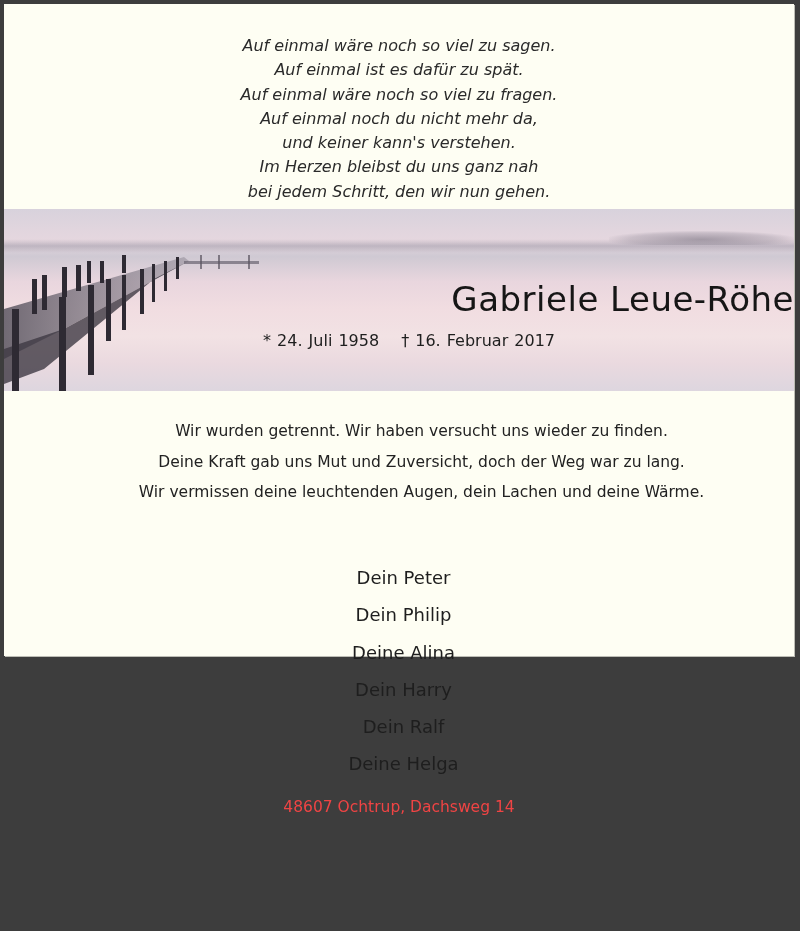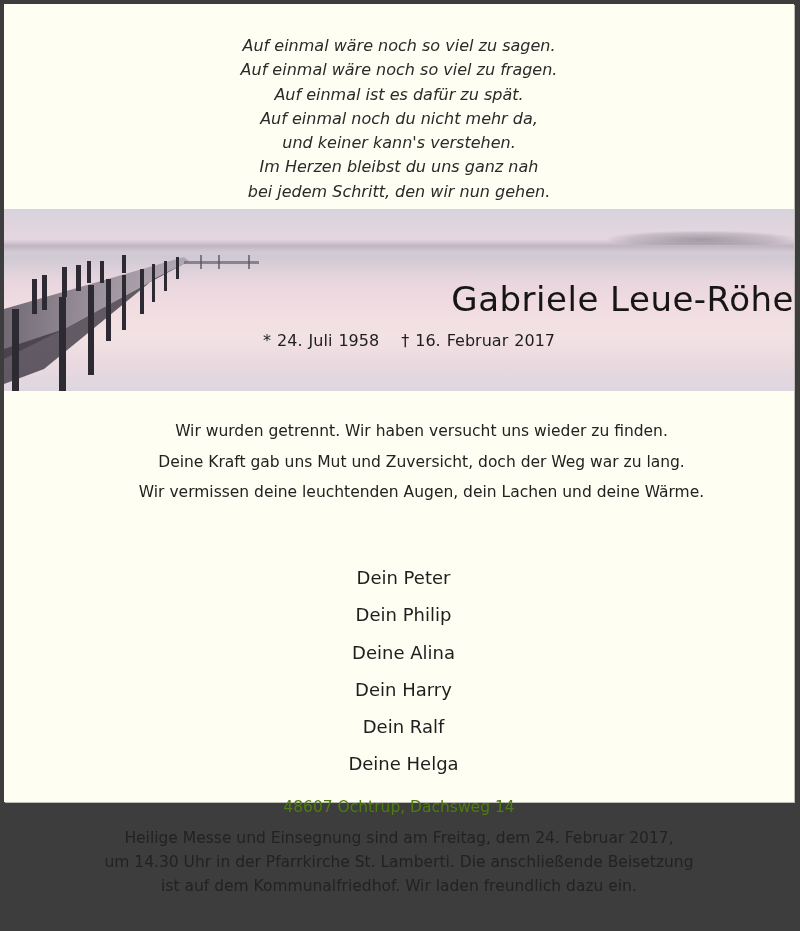--- a/index.html
+++ b/index.html
@@ -1,18 +1,18 @@
 <!DOCTYPE html>
 <html><head>
 <meta charset="utf-8">
 <style>
   html, body { margin:0; padding:0; }
   body { width:800px; height:931px; background:#3d3d3d; overflow:hidden; position:relative; }
   .page {
-    position:absolute; left:4px; top:4px; width:790px; height:798px;
+    position:absolute; left:4px; top:4px; width:790px; height:652px;
     background:#fefef3; box-shadow: 1px 1px 0 #bdbdb5;
     font-family:"DejaVu Sans", sans-serif; color:#222;
   }
   .poem {
     position:absolute; left:0; right:0; top:30px; text-align:center;
     font-style:italic; font-size:16px; line-height:24.3px; color:#2a2a2a;
   }
   .poem div { white-space:nowrap; }
   .banner {
     position:absolute; left:0; top:205px; width:790px; height:182px; overflow:hidden;
@@ -42,37 +42,37 @@
     position:absolute; left:0; right:0; top:412px; text-align:center;
     font-size:15.5px; line-height:30.5px; color:#222;padding-left:45px;
   }
   .farewell div { white-space:nowrap; }
   .mourners {
     position:absolute; left:0; right:0; top:555px; text-align:center;
     font-size:18px; line-height:37.3px; color:#1e1e1e;padding-left:9px;
   }
   .address {
     position:absolute; left:0; right:0; top:794px; text-align:center;
-    font-size:15.5px; color:#4d7c0f;
+    font-size:15.5px; color:#ef4444;
   }
   .service {
     position:absolute; left:0; right:0; top:822px; text-align:center;
     font-size:15.5px; line-height:24px; color:#222;
   }
   .service div { white-space:nowrap; }
 </style>
 </head>
 <body>
 
 <div class="page">
 
   <div class="poem">
     <div>Auf einmal wäre noch so viel zu sagen.</div>
+    <div>Auf einmal ist es dafür zu spät.</div>
     <div>Auf einmal wäre noch so viel zu fragen.</div>
-    <div>Auf einmal ist es dafür zu spät.</div>
     <div>Auf einmal noch du nicht mehr da,</div>
     <div>und keiner kann's verstehen.</div>
     <div>Im Herzen bleibst du uns ganz nah</div>
     <div>bei jedem Schritt, den wir nun gehen.</div>
   </div>
 
   <div class="banner">
     <div class="horizon"></div>
     <div class="island"></div>
     <svg class="pier" width="300" height="182" viewBox="0 0 300 182">
@@ -126,19 +126,14 @@
     <div>Dein Peter</div>
     <div>Dein Philip</div>
     <div>Deine Alina</div>
     <div>Dein Harry</div>
     <div>Dein Ralf</div>
     <div>Deine Helga</div>
   </div>
 
   <div class="address">48607 Ochtrup, Dachsweg 14</div>
 
-  <div class="service">
-    <div>Heilige Messe und Einsegnung sind am Freitag, dem 24. Februar 2017,</div>
-    <div>um 14.30 Uhr in der Pfarrkirche St. Lamberti. Die anschließende Beisetzung</div>
-    <div>ist auf dem Kommunalfriedhof. Wir laden freundlich dazu ein.</div>
-  </div>
 
 </div>
 
 </body></html>

